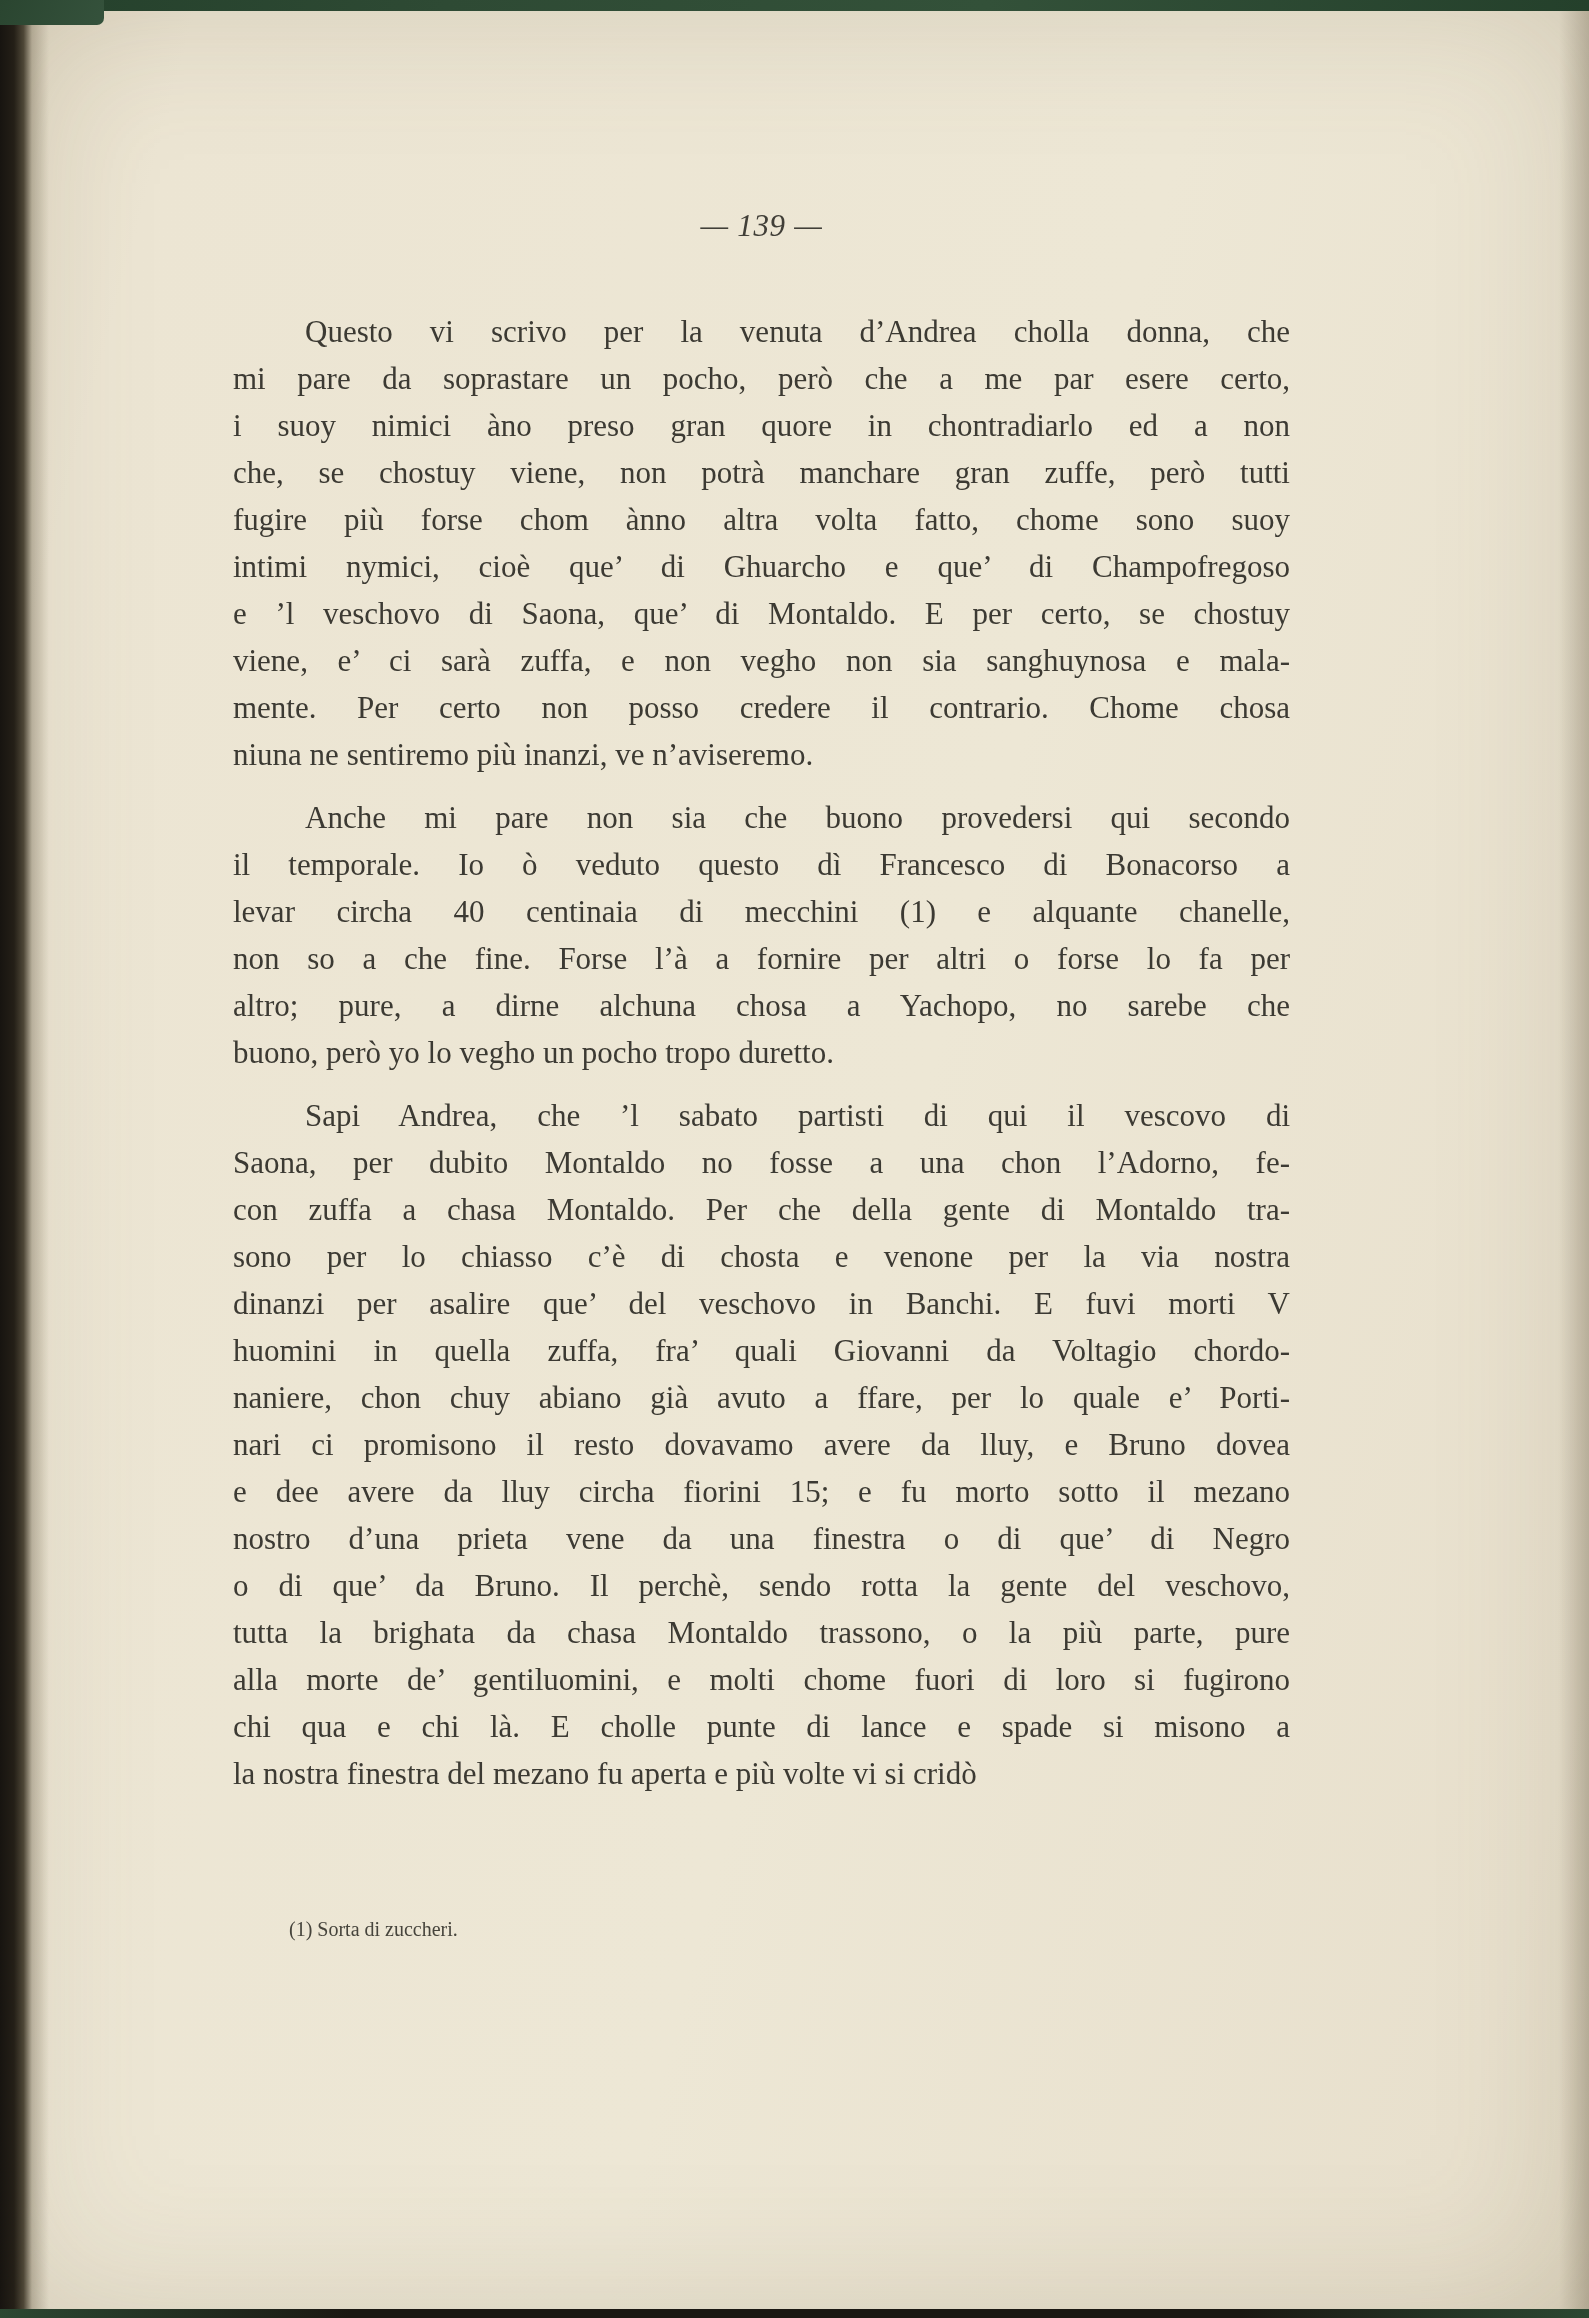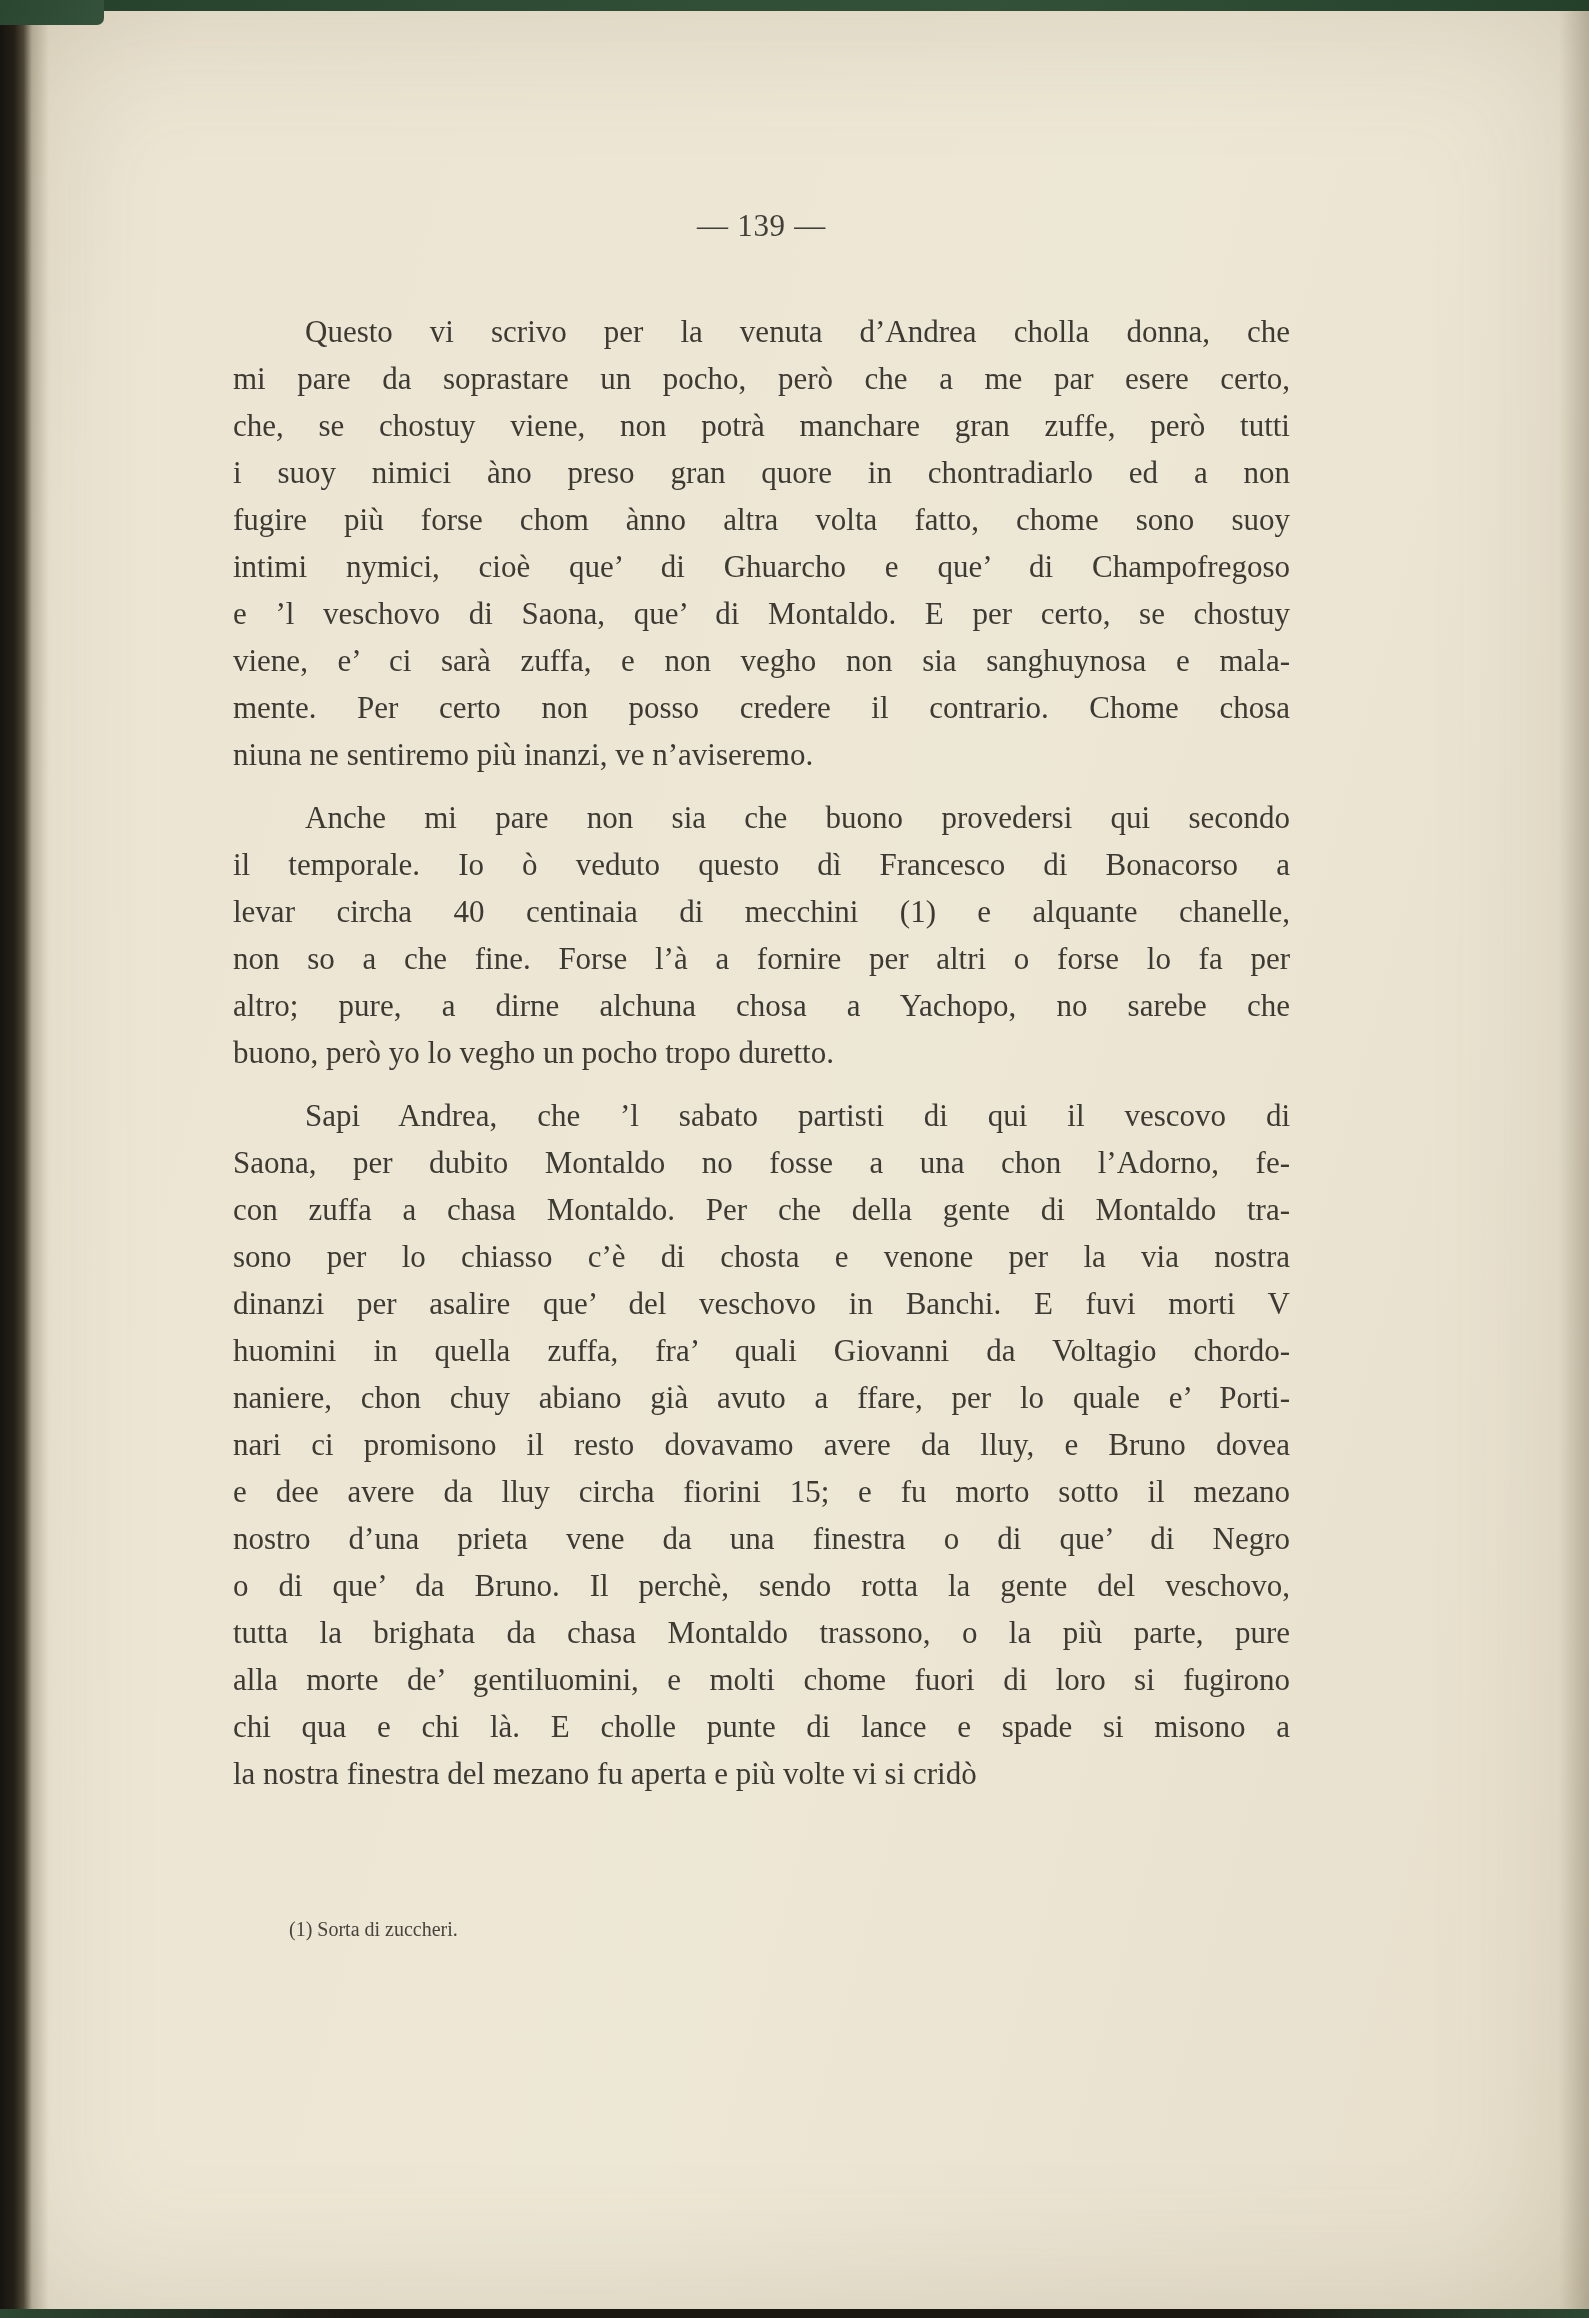--- a/index.html
+++ b/index.html
@@ -60,20 +60,21 @@
   .page-header {
     position: absolute;
     top: 208px;
     left: 217px;
     width: 1089px;
     text-align: center;
     font-size: 31px;
     letter-spacing: 0.7px;
     color: #413f38;
     z-index: 2;
+    font-style: italic;
   }
   .text-block {
     position: absolute;
     top: 292px;
     left: 217px;
     width: 1089px;
     font-size: 31px;
     line-height: 47px;
     z-index: 2;
   }
@@ -105,22 +106,22 @@
   <div class="edge-left"></div>
   <div class="edge-right"></div>
   <div class="edge-bottom"></div>
 
   <div class="page-header">— 139 —</div>
 
   <div class="text-block" id="text-block">
       <div class="paragraph">
         <div class="line first">Questo vi scrivo per la venuta d’Andrea cholla donna, che</div>
         <div class="line">mi pare da soprastare un pocho, però che a me par esere certo,</div>
+        <div class="line">i suoy nimici àno preso gran quore in chontradiarlo ed a non</div>
         <div class="line">che, se chostuy viene, non potrà manchare gran zuffe, però tutti</div>
-        <div class="line">i suoy nimici àno preso gran quore in chontradiarlo ed a non</div>
         <div class="line">fugire più forse chom ànno altra volta fatto, chome sono suoy</div>
         <div class="line">intimi nymici, cioè que’ di Ghuarcho e que’ di Champofregoso</div>
         <div class="line">e ’l veschovo di Saona, que’ di Montaldo. E per certo, se chostuy</div>
         <div class="line">viene, e’ ci sarà zuffa, e non vegho non sia sanghuynosa e mala-</div>
         <div class="line">mente. Per certo non posso credere il contrario. Chome chosa</div>
         <div class="line last">niuna ne sentiremo più inanzi, ve n’aviseremo.</div>
       </div>
       <div class="paragraph">
         <div class="line first">Anche mi pare non sia che buono provedersi qui secondo</div>
         <div class="line">il temporale. Io ò veduto questo dì Francesco di Bonacorso a</div>

